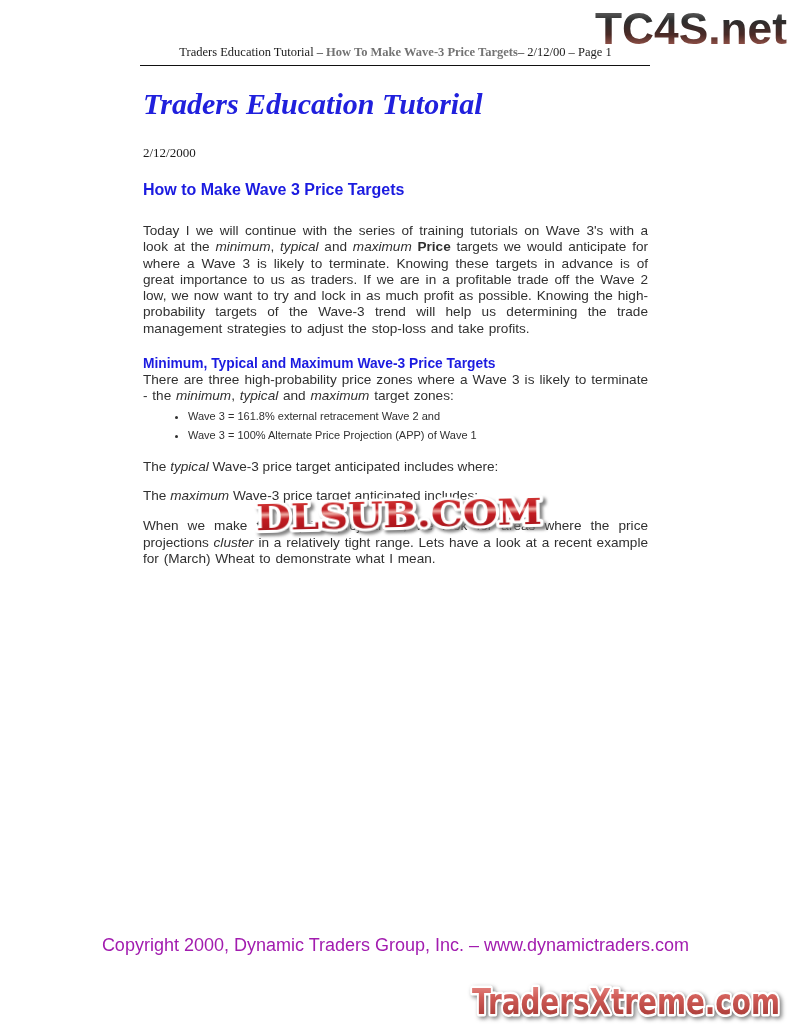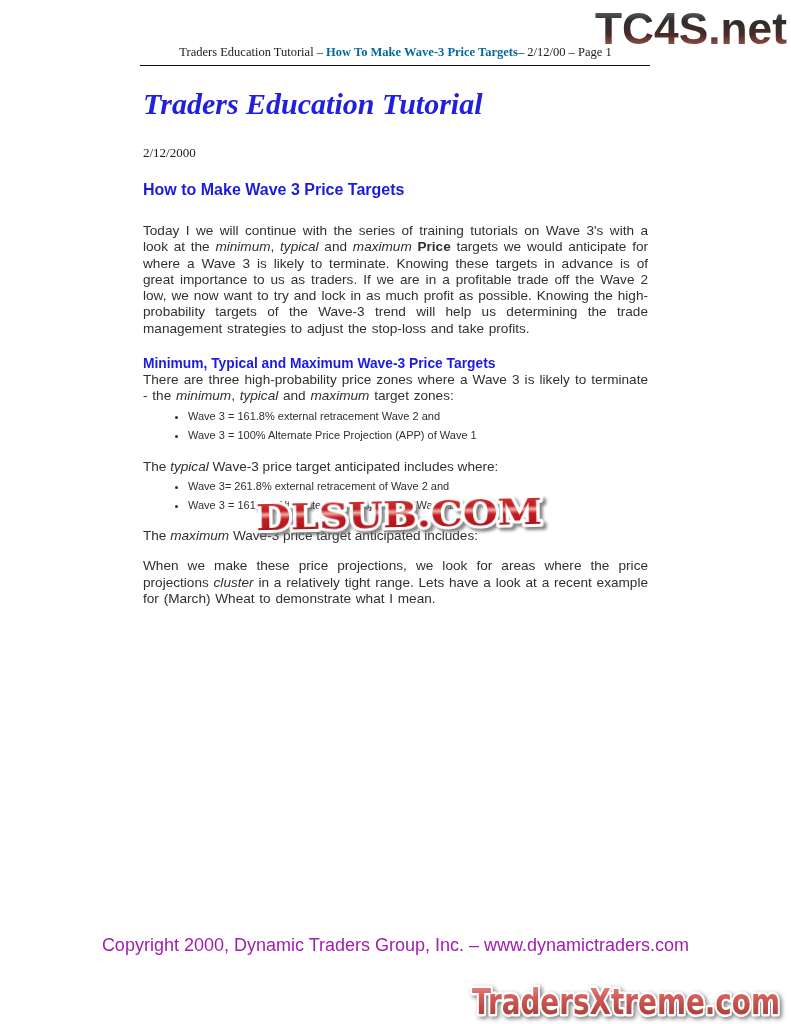--- a/index.html
+++ b/index.html
@@ -7,21 +7,21 @@
   .page {
     position:relative; width:791px; height:1024px; background:#ffffff;
     overflow:hidden; font-family:"Liberation Sans","DejaVu Sans",sans-serif;
     color:#303030;
   }
   
   .pg-header {
     position:absolute; top:45px; left:0; right:0; text-align:center;
     font-family:"Liberation Serif","DejaVu Serif",serif; font-size:12.5px; color:#1b1b1b;
   }
-  .pg-header .hl { color:#0369a1; font-weight:bold; }
+  .pg-header .hl { color:#737373; font-weight:bold; }
   .rule { position:absolute; top:65px; left:140px; width:510px; border-top:1.5px solid #111; }
 
   
   .content { position:absolute; left:143px; top:86px; width:505px; }
   h1.doc-title {
     font-family:"Liberation Serif","DejaVu Serif",serif; font-style:italic; font-weight:bold;
     font-size:30px; line-height:36px; color:#2020dd;
   }
   .doc-date { font-family:"Liberation Serif","DejaVu Serif",serif; font-size:13px; margin-top:23px; color:#1b1b1b; }
   h2.sec { font-size:16px; line-height:19px; margin-top:19px; color:#1b1be0; }
@@ -77,24 +77,20 @@
 
     <h3 class="sub">Minimum, Typical and Maximum Wave-3 Price Targets</h3>
     <p class="just"><span>There are three high-probability price zones where a Wave 3 is likely to terminate - the </span><i>minimum</i><span>, </span><i>typical</i><span> and </span><i>maximum</i><span> target zones:</span></p>
 
     <ul class="bullets">
       <li>Wave 3 = 161.8% external retracement Wave 2 and</li>
       <li>Wave 3 = 100% Alternate Price Projection (APP) of Wave 1</li>
     </ul>
 
     <p class="mt14"><span>The </span><i>typical</i><span> Wave-3 price target anticipated includes where:</span></p>
-    <ul class="bullets">
-      <li>Wave 3= 261.8% external retracement of Wave 2 and</li>
-      <li>Wave 3 = 161.8% Alternate Price Projection of Wave 1</li>
-    </ul>
 
     <p class="mt13"><span>The </span><i>maximum</i><span> Wave-3 price target anticipated includes:</span></p>
 
     <p class="just mt14"><span>When we make these price projections, we look for areas where the price projections </span><i>cluster</i><span> in a relatively tight range. Lets have a look at a recent example for (March) Wheat to demonstrate what I mean.</span></p>
   </div>
 
   <div class="pg-footer">Copyright 2000, Dynamic Traders Group, Inc. – www.dynamictraders.com</div>
 
   <svg class="wm-dlsub" width="306" height="54" viewBox="0 0 306 54">
     <defs>

